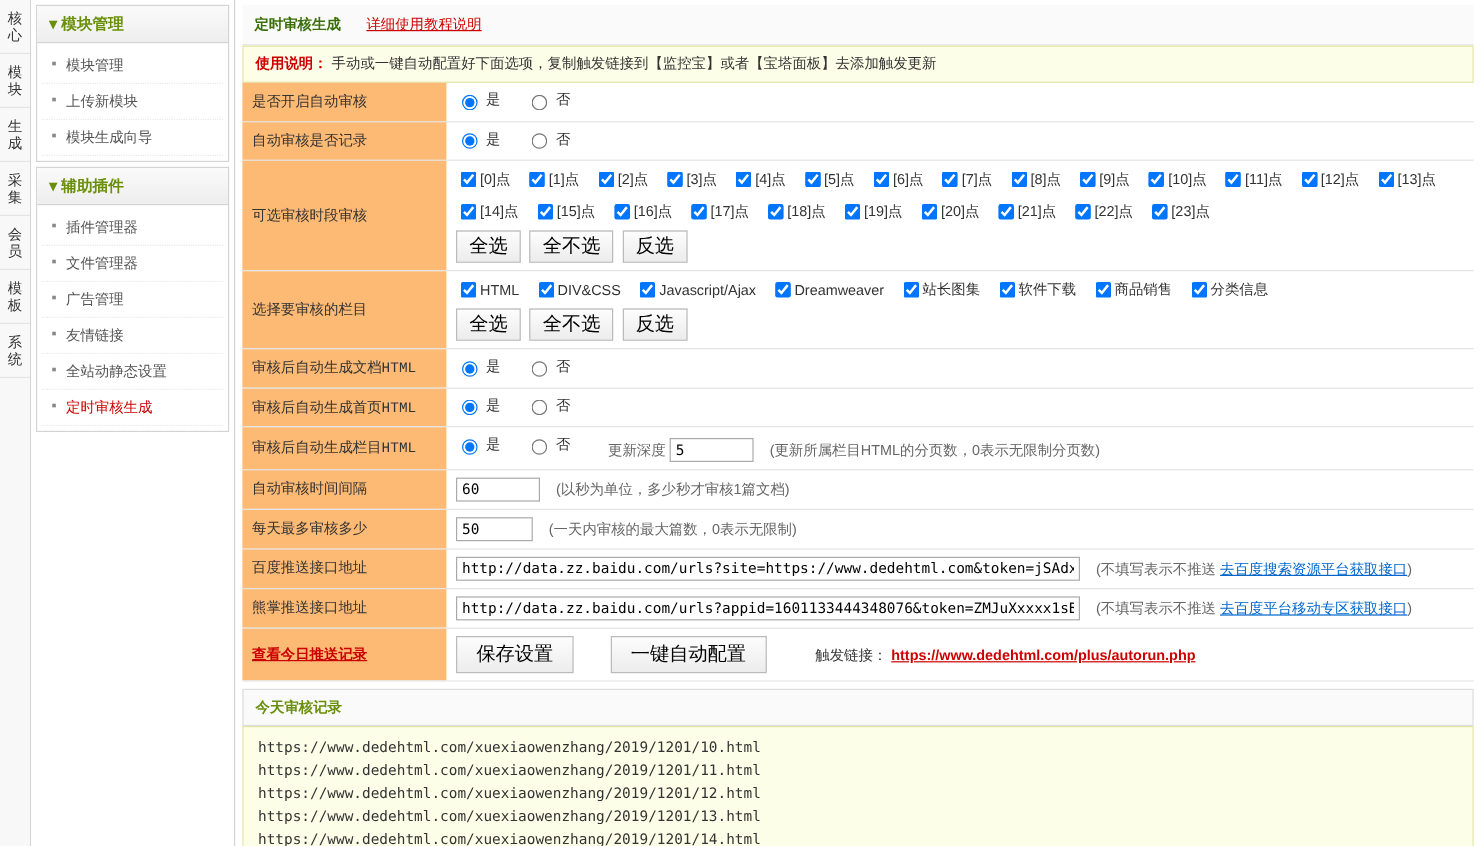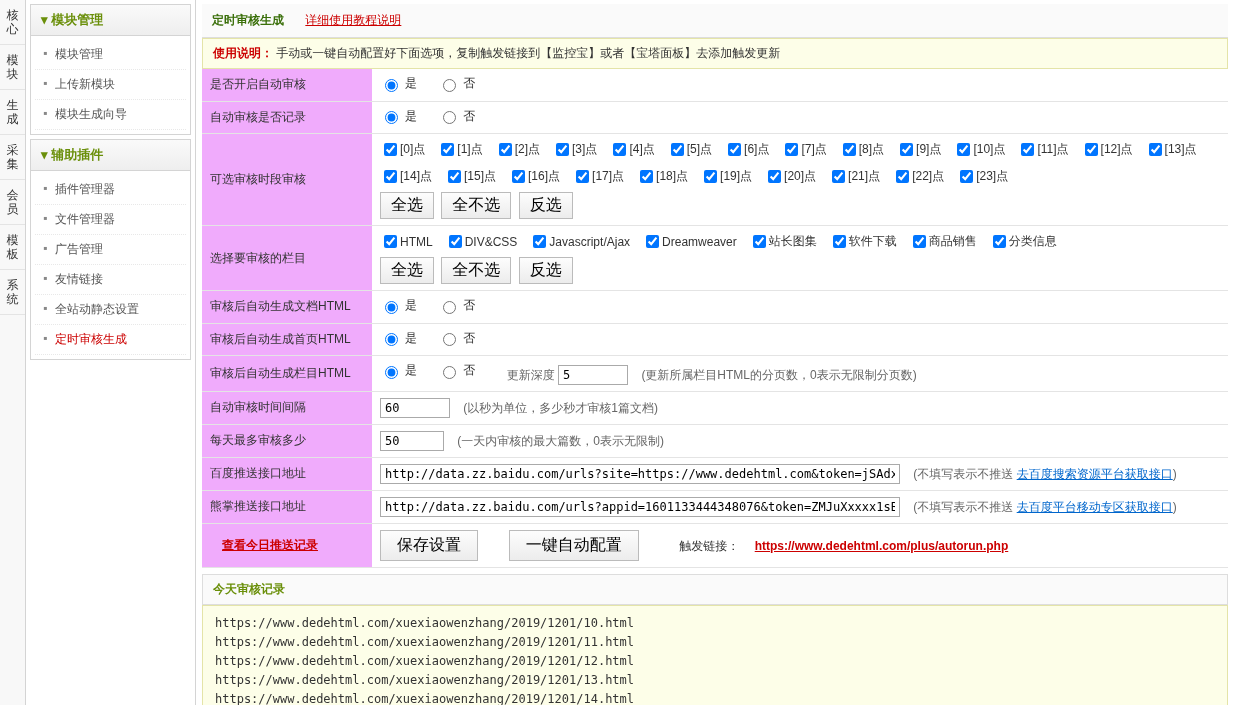--- a/index.html
+++ b/index.html
@@ -71,21 +71,21 @@
     color: #333;
   }
   .usage .lbl { color: #c00; font-weight: bold; }
   table.form { width: 100%; border-collapse: collapse; }
   table.form td {
     border-bottom: 1px solid #e4e4e4;
     padding: 6px 8px;
     vertical-align: middle;
     font-size: 12px;
   }
-  table.form td.l { width: 170px; background: #f0abfc; }
+  table.form td.l { width: 170px; background: #fdba74; font-family: Liberation Mono, monospace; }
   .yn label { display: inline-flex; align-items: center; gap: 4px; margin-right: 18px; }
   .hours label, .cats label { display: inline-flex; align-items: center; gap: 0; margin-right: 8px; font-size: 12px; }
   .hours, .cats { display: flex; flex-wrap: wrap; align-items: center; gap: 8px 4px; }
   .btn {
     display: inline-block;
     border: 1px solid #bbb;
     background: linear-gradient(#fdfdfd,#ececec);
     padding: 2px 10px;
     margin-right: 4px;
     cursor: pointer;
@@ -104,21 +104,21 @@
     margin-top: 6px;
   }
   .log {
     background: #fdfee8;
     border: 1px solid #e4e4a8;
     padding: 8px 12px;
     font-family: monospace;
     font-size: 12px;
     line-height: 1.6;
   }
-  .submit-row .link { color: #c00; font-weight: bold; margin-left: 12px; }
+  .submit-row .link { color: #c00; font-weight: bold; }
 </style>
 </head>
 <body>
 
 <div class="container">
   <div class="left-tabs" id="left-tabs">
       <div>核心</div>
       <div>模块</div>
       <div>生成</div>
       <div>采集</div>

